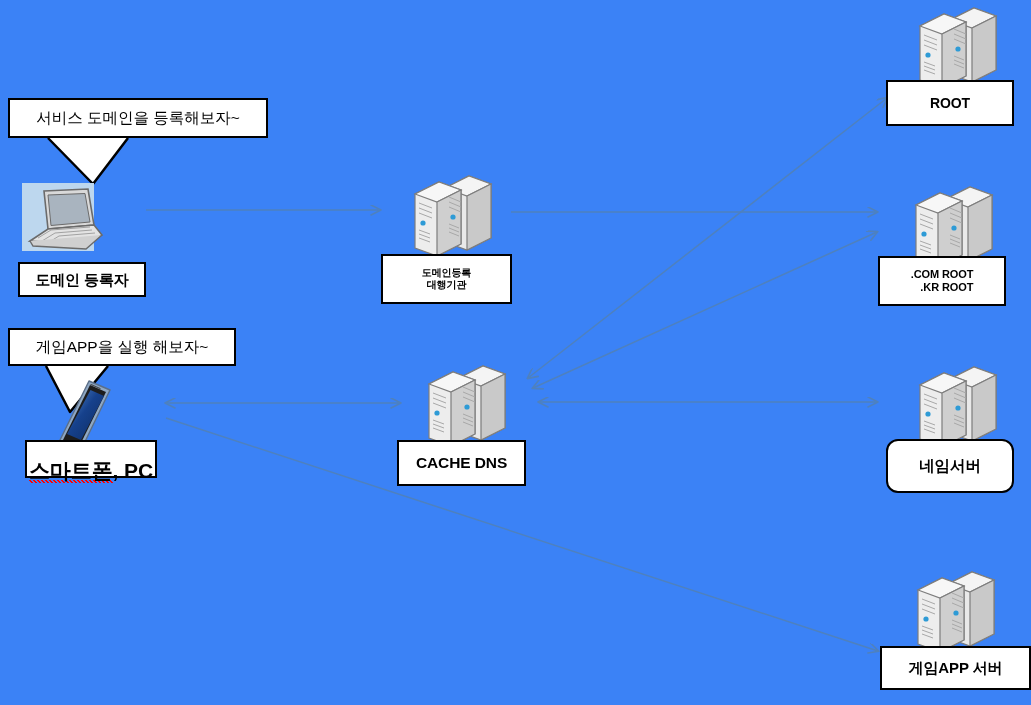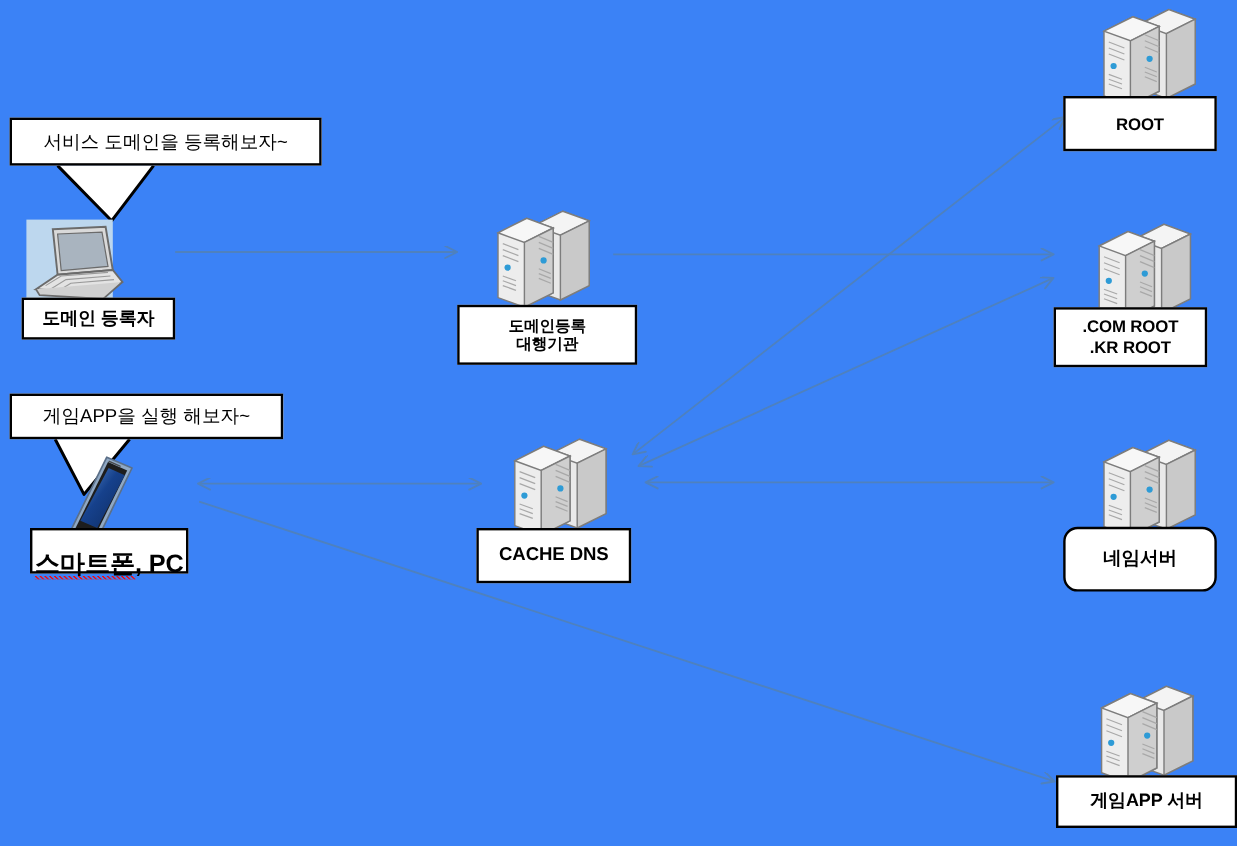--- a/index.html
+++ b/index.html
@@ -127,21 +127,21 @@
       <path d="M26,8 L70,6 L76,42 L30,46 Z" fill="#d9d9d9" stroke="#6b6b6b" stroke-width="1.6"></path>
       <path d="M30,12 L67,10.5 L72,39 L33,42.5 Z" fill="#a9b4bf" stroke="#6b6b6b" stroke-width="1"></path>
 
       <path d="M12,58 L30,46 L76,42 L84,52 L66,62 Z" fill="#e3e3e3" stroke="#6b6b6b" stroke-width="1.6"></path>
       <path d="M20,55 L33,47 L72,44" fill="none" stroke="#9a9a9a" stroke-width="0.9"></path>
       <path d="M24,58 L37,50 L74,47" fill="none" stroke="#9a9a9a" stroke-width="0.9"></path>
       <path d="M28,61 L41,53 L77,50" fill="none" stroke="#9a9a9a" stroke-width="0.9"></path>
       <path d="M34,63 L46,57 L62,56" fill="none" stroke="#9a9a9a" stroke-width="0.9"></path>
       <path d="M12,58 L15,63 L68,66 L84,52" fill="#d0d0d0" stroke="#6b6b6b" stroke-width="1.4"></path>
     </svg>
-    <div class="node-label" style="position:absolute;left:0px;top:65px;width:128px;height:35px;font-size:15px;">
+    <div class="node-label" style="position:absolute;left:0px;top:79px;width:128px;height:35px;font-size:15px;">
       <span>도메인 등록자</span>
     </div>
   </div>
 
   <div class="node" style="left:25px; top:378px; width:160px; height:105px;">
     <svg width="90" height="78" style="position:absolute;left:22px;top:0px;" viewBox="0 0 90 78">
       <defs>
         <linearGradient id="phoneScreenGrad" x1="0" y1="0" x2="1" y2="1">
           <stop offset="0%" stop-color="#5b8fd0"></stop>
           <stop offset="45%" stop-color="#16418c"></stop>
@@ -184,21 +184,21 @@
             <path d="M50,30 L62,35"></path>
             <path d="M50,35 L62,40"></path>
           <path d="M50,52 L60,56"></path>
             <path d="M50,56 L60,60"></path>
             <path d="M50,60 L60,64"></path>
         </g>
         <circle cx="24" cy="51" r="2.6" fill="#2e9bd6"></circle>
         <circle cx="54" cy="45" r="2.6" fill="#2e9bd6"></circle>
       </svg>
     </div>
-    <div class="node-label" style="position:absolute;left:0px;top:82px;width:150px;height:50px;font-size:13px;">
+    <div class="node-label" style="position:absolute;left:0px;top:82px;width:131px;height:50px;font-size:10px;">
       <span>도메인등록
 대행기관</span>
     </div>
   </div>
 
   <div class="node" style="left:397px; top:362px; width:160px; height:120px;">
     <div class="server-icon" style="position:absolute;left:16px;top:0px;width:96px;height:86px;">
       <svg width="96" height="86" viewBox="0 0 96 86">
         <g stroke="#7d7d7d" stroke-width="1.2">
           <path d="M46,16 L70,4 L92,12 L92,66 L68,78 L46,70 Z" fill="#e9e9e9"></path>
@@ -287,21 +287,21 @@
             <path d="M50,30 L62,35"></path>
             <path d="M50,35 L62,40"></path>
           <path d="M50,52 L60,56"></path>
             <path d="M50,56 L60,60"></path>
             <path d="M50,60 L60,64"></path>
         </g>
         <circle cx="24" cy="51" r="2.6" fill="#2e9bd6"></circle>
         <circle cx="54" cy="45" r="2.6" fill="#2e9bd6"></circle>
       </svg>
     </div>
-    <div class="node-label" style="position:absolute;left:0px;top:73px;width:128px;height:50px;font-size:14px;">
+    <div class="node-label" style="position:absolute;left:0px;top:73px;width:128px;height:50px;font-size:11px;text-align:right;">
       <span>.COM ROOT
 .KR ROOT</span>
     </div>
   </div>
 
   <div class="node" style="left:886px; top:363px; width:150px; height:125px;">
     <div class="server-icon" style="position:absolute;left:18px;top:0px;width:96px;height:86px;">
       <svg width="96" height="86" viewBox="0 0 96 86">
         <g stroke="#7d7d7d" stroke-width="1.2">
           <path d="M46,16 L70,4 L92,12 L92,66 L68,78 L46,70 Z" fill="#e9e9e9"></path>

